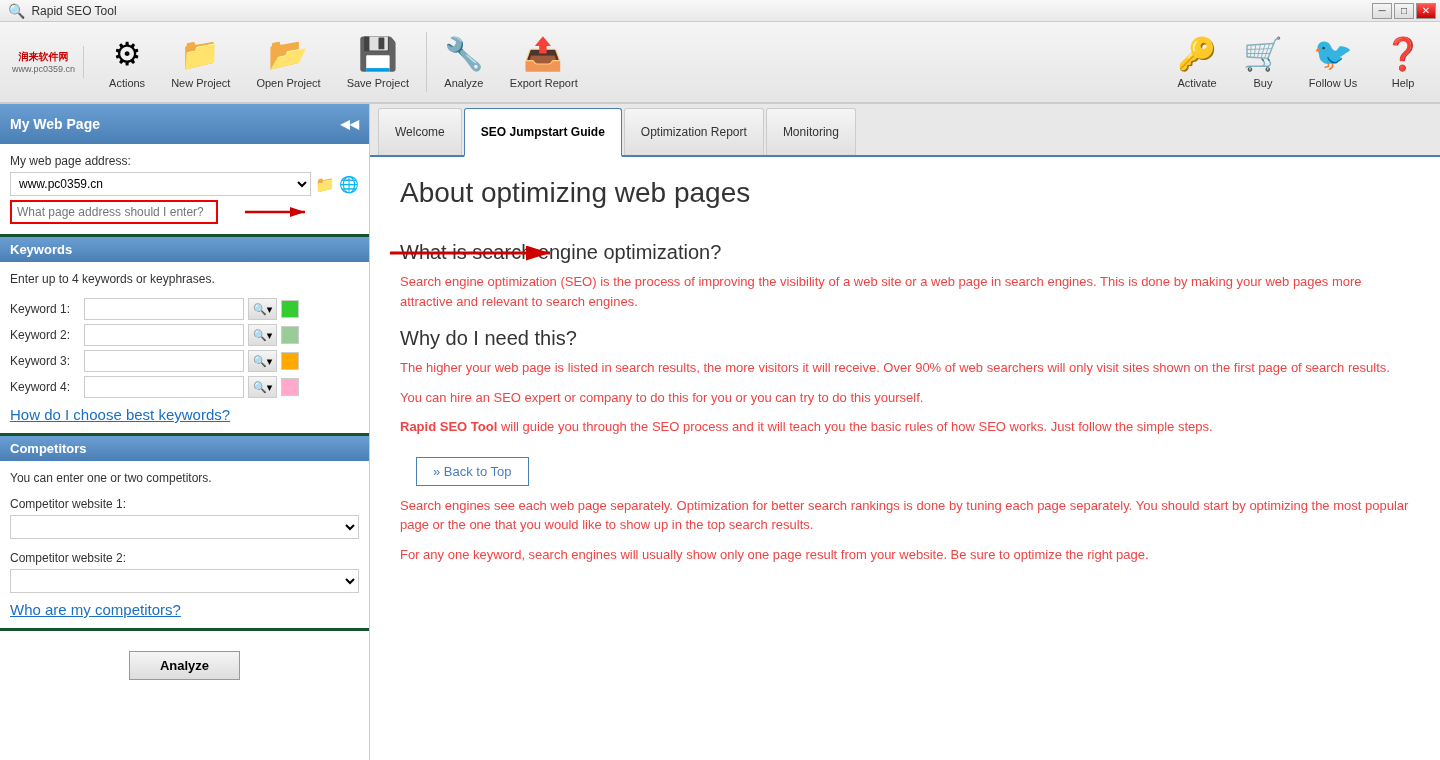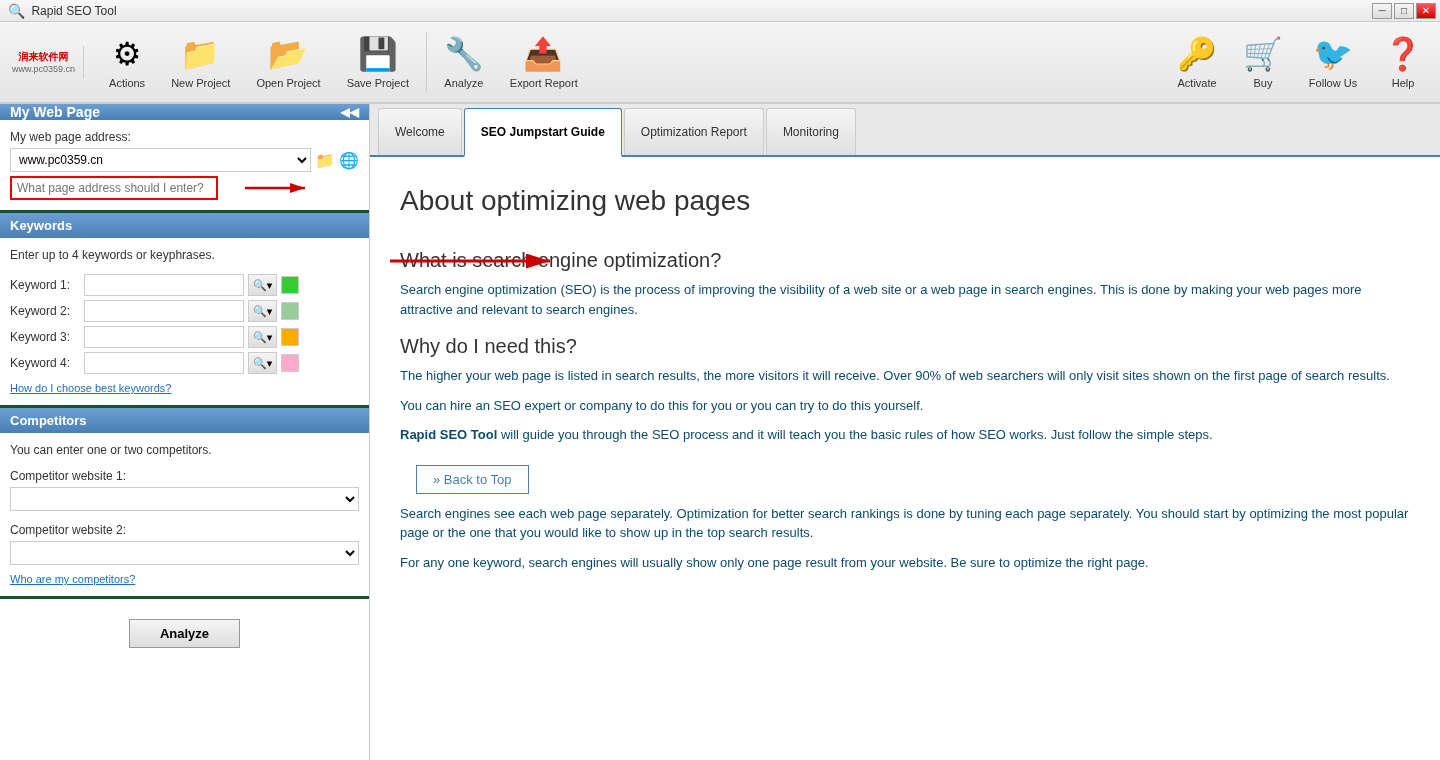--- a/index.html
+++ b/index.html
@@ -67,21 +67,21 @@
       background: white;
       border-right: 1px solid #ccc;
       overflow-y: auto;
       flex-shrink: 0;
     }
     .sidebar-header {
       background: linear-gradient(to bottom, #6b9fd4, #4a7fb5);
       color: white;
       font-weight: bold;
       font-size: 14px;
-      padding: 0 10px;
+      padding: 12px 10px;
       display: flex;
       align-items: center;
       justify-content: space-between;
     }
     .sidebar-collapse-btn { cursor: pointer; font-size: 12px; color: white; }
     .sidebar-section { padding: 10px; border-bottom: 3px solid #14532d; }
     .sidebar-label { font-size: 12px; color: #333; margin-bottom: 4px; }
     .sidebar-input-row { display: flex; align-items: center; gap: 4px; margin-bottom: 4px; }
     .sidebar-input {
       flex: 1;
@@ -112,21 +112,21 @@
     .keyword-input { width: 160px; border: 1px solid #ccc; padding: 2px 4px; height: 22px; font-size: 12px; }
     .keyword-search-btn {
       border: 1px solid #ccc;
       background: linear-gradient(to bottom, #f5f5f5, #ddd);
       padding: 1px 4px;
       cursor: pointer;
       font-size: 11px;
       height: 22px;
     }
     .color-box { width: 18px; height: 18px; border: 1px solid #ccc; }
-    .link-text { color: #1a6fc4; font-size: 11px; text-decoration: underline; cursor: pointer; margin-top: 4px; display: inline-block; }
+    .link-text { color: #1a6fc4; font-size: 15px; text-decoration: underline; cursor: pointer; margin-top: 4px; display: inline-block; }
     .analyze-btn {
       background: linear-gradient(to bottom, #f5f5f5, #ddd);
       border: 1px solid #999;
       padding: 6px 30px;
       font-size: 13px;
       font-weight: bold;
       cursor: pointer;
       margin: 10px auto;
       display: block;
     }
@@ -173,23 +173,23 @@
     
     .content-scroll {
       flex: 1;
       overflow-y: scroll;
       padding: 20px 30px;
     }
     .content-scroll::-webkit-scrollbar { width: 16px; }
     .content-scroll::-webkit-scrollbar-track { background: #f0f0f0; border-left: 1px solid #ccc; }
     .content-scroll::-webkit-scrollbar-thumb { background: #bbb; border: 2px solid #f0f0f0; }
 
-    .content-h1 { font-size: 28px; font-weight: normal; color: #333; margin-bottom: 16px; margin-top: 8px; }
+    .content-h1 { font-size: 28px; font-weight: normal; color: #333; margin-bottom: 16px; margin-top: 0; }
     .content-h2 { font-size: 20px; font-weight: normal; color: #333; margin: 16px 0 8px 0; }
-    .content-p { font-size: 13px; color: #0c4a6e; line-height: 1.5; margin-bottom: 10px; }
+    .content-p { font-size: 13px; color: #ef4444; line-height: 1.5; margin-bottom: 10px; }
     .content-p strong { font-weight: bold; }
 
     .back-to-top-btn {
       border: 1px solid #4a7fb5;
       color: #4a7fb5;
       padding: 6px 16px;
       background: white;
       font-size: 13px;
       cursor: pointer;
       display: inline-block;

